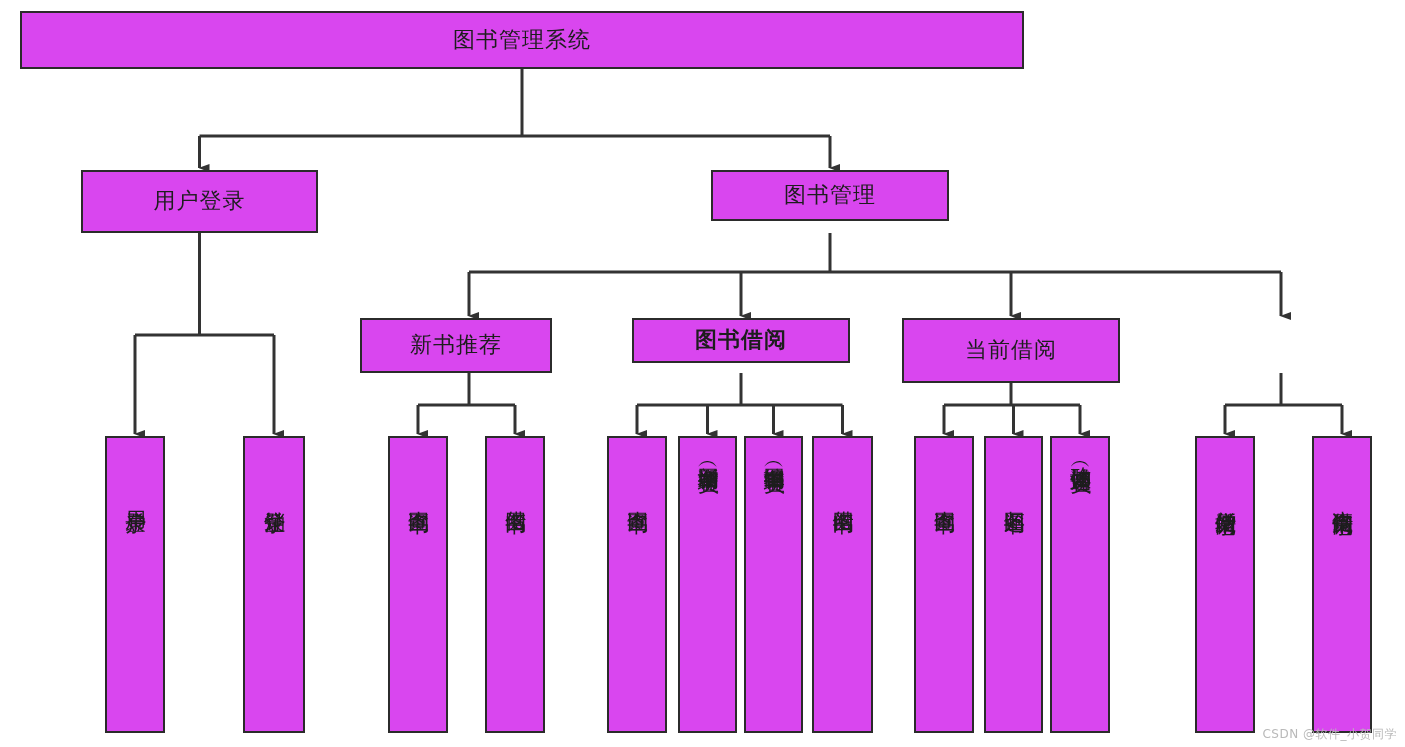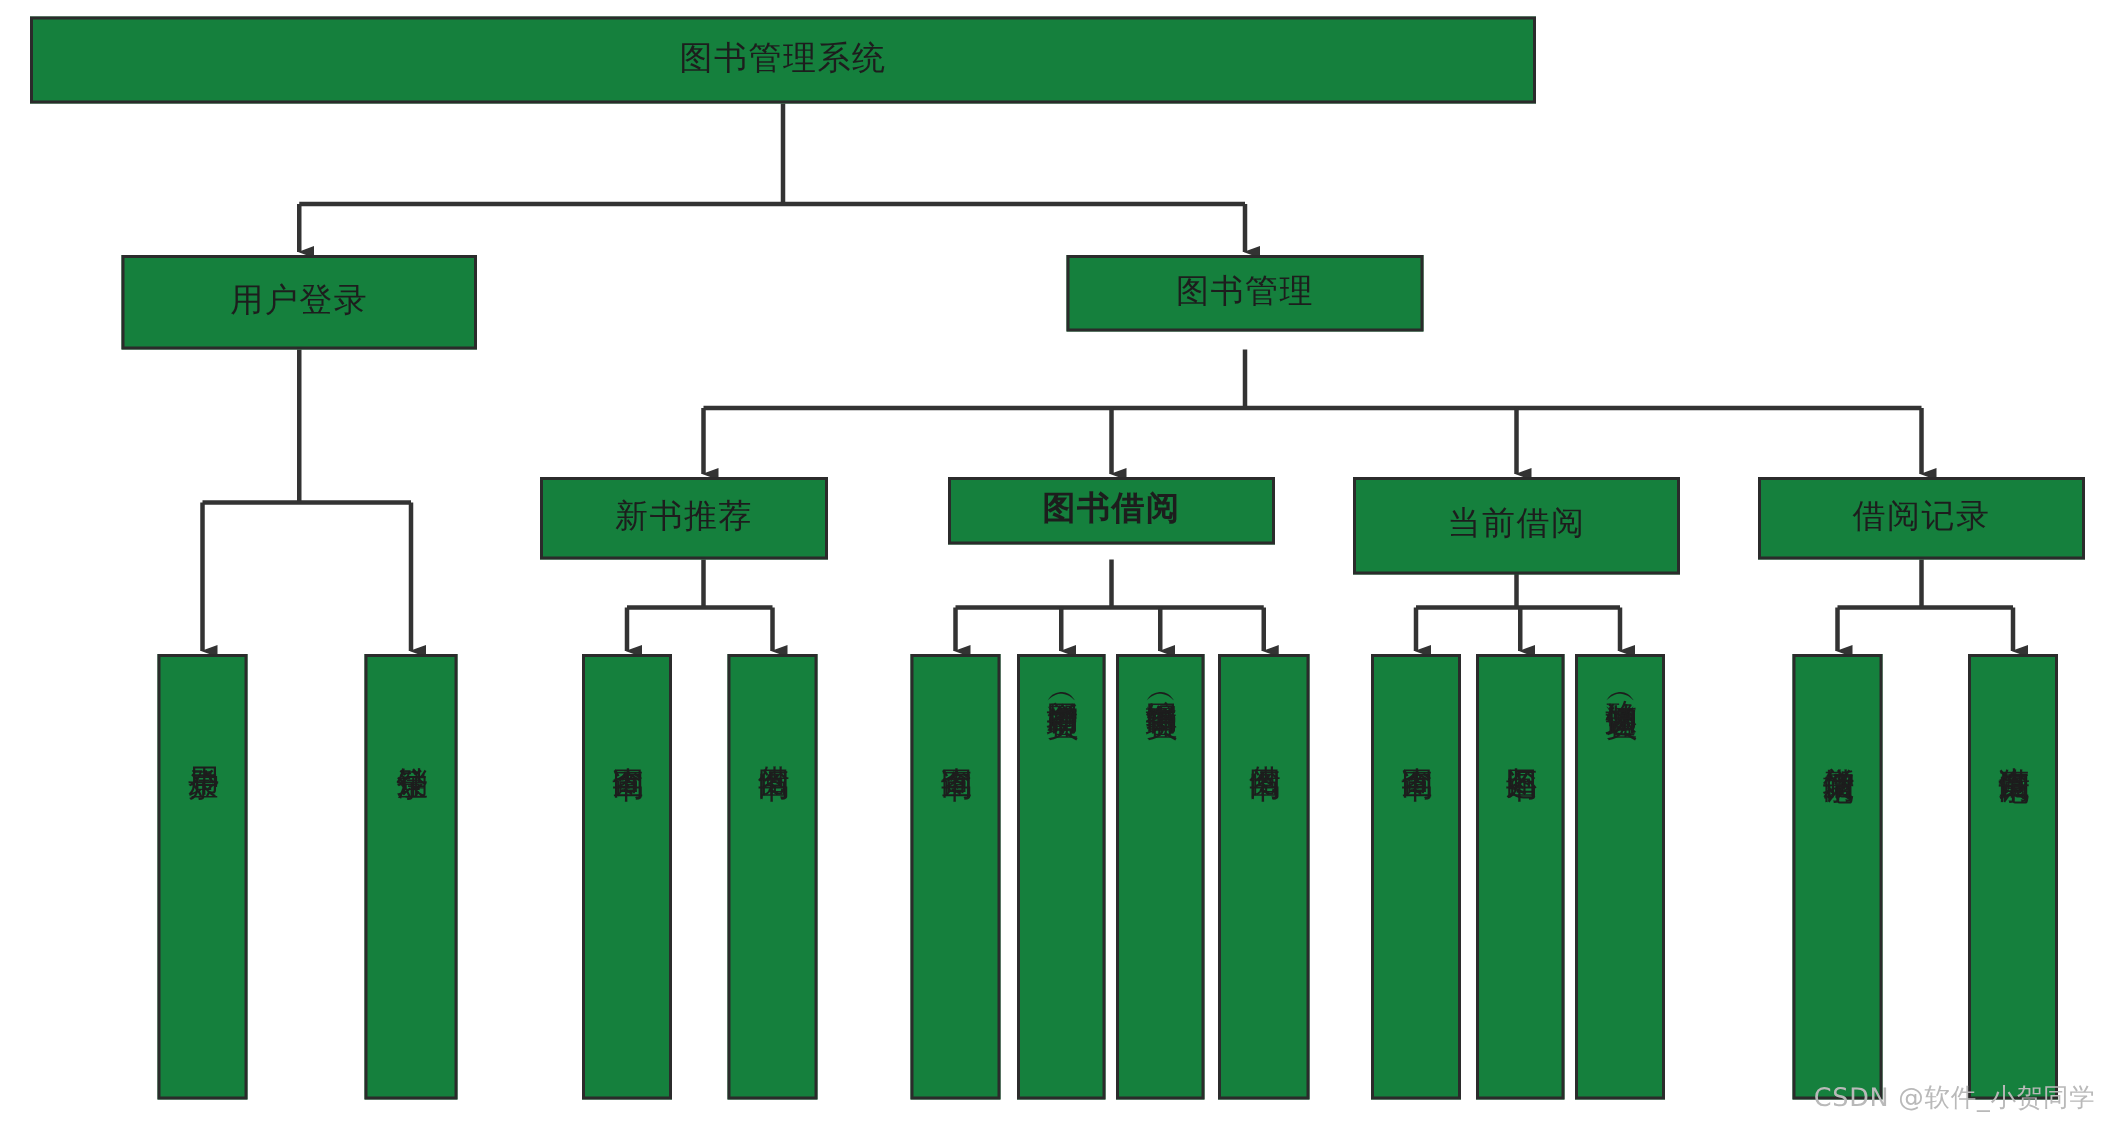--- a/index.html
+++ b/index.html
@@ -21,21 +21,21 @@
   #edges {
     position: absolute;
     left: 0;
     top: 0;
     width: 1405px;
     height: 747px;
   }
   .node {
     position: absolute;
     box-sizing: border-box;
-    background: #15803d;
+    background: #d946ef;
     border: 2px solid #2b2b2b;
     display: flex;
     align-items: center;
     justify-content: center;
     color: #1d1d1d;
     z-index: 2;
   }
   .node.horizontal .label {
     writing-mode: horizontal-tb;
     font-size: 22px;
@@ -59,21 +59,21 @@
   .node.vertical.mid .label {
     margin-top: 50px;
   }
   .node.vertical.tall .label {
     margin-top: 6px;
   }
   .watermark {
     position: absolute;
     right: 8px;
     bottom: 4px;
-    font-size: 17px;
+    font-size: 12px;
     color: #b9b9b9;
     z-index: 5;
     white-space: nowrap;
     letter-spacing: 0.5px;
   }
 </style>
 </head>
 <body>
 
 <div id="canvas">
@@ -130,23 +130,20 @@
     </div>
     <div class="node horizontal" style="left: 360px; top: 318px; width: 192px; height: 55px;">
       <span class="label">新书推荐</span>
     </div>
     <div class="node horizontal" style="left: 632px; top: 318px; width: 218px; height: 45px; font-weight: bold;">
       <span class="label">图书借阅</span>
     </div>
     <div class="node horizontal" style="left: 902px; top: 318px; width: 218px; height: 65px;">
       <span class="label">当前借阅</span>
     </div>
-    <div class="node horizontal" style="left: 1172px; top: 318px; width: 218px; height: 55px;">
-      <span class="label">借阅记录</span>
-    </div>
     <div class="node vertical mid" style="left: 105px; top: 436px; width: 60px; height: 297px;">
       <span class="label">用户登录</span>
     </div>
     <div class="node vertical mid" style="left: 243px; top: 436px; width: 62px; height: 297px;">
       <span class="label">注销登录</span>
     </div>
     <div class="node vertical mid" style="left: 388px; top: 436px; width: 60px; height: 297px;">
       <span class="label">查询图书</span>
     </div>
     <div class="node vertical mid" style="left: 485px; top: 436px; width: 60px; height: 297px;">

